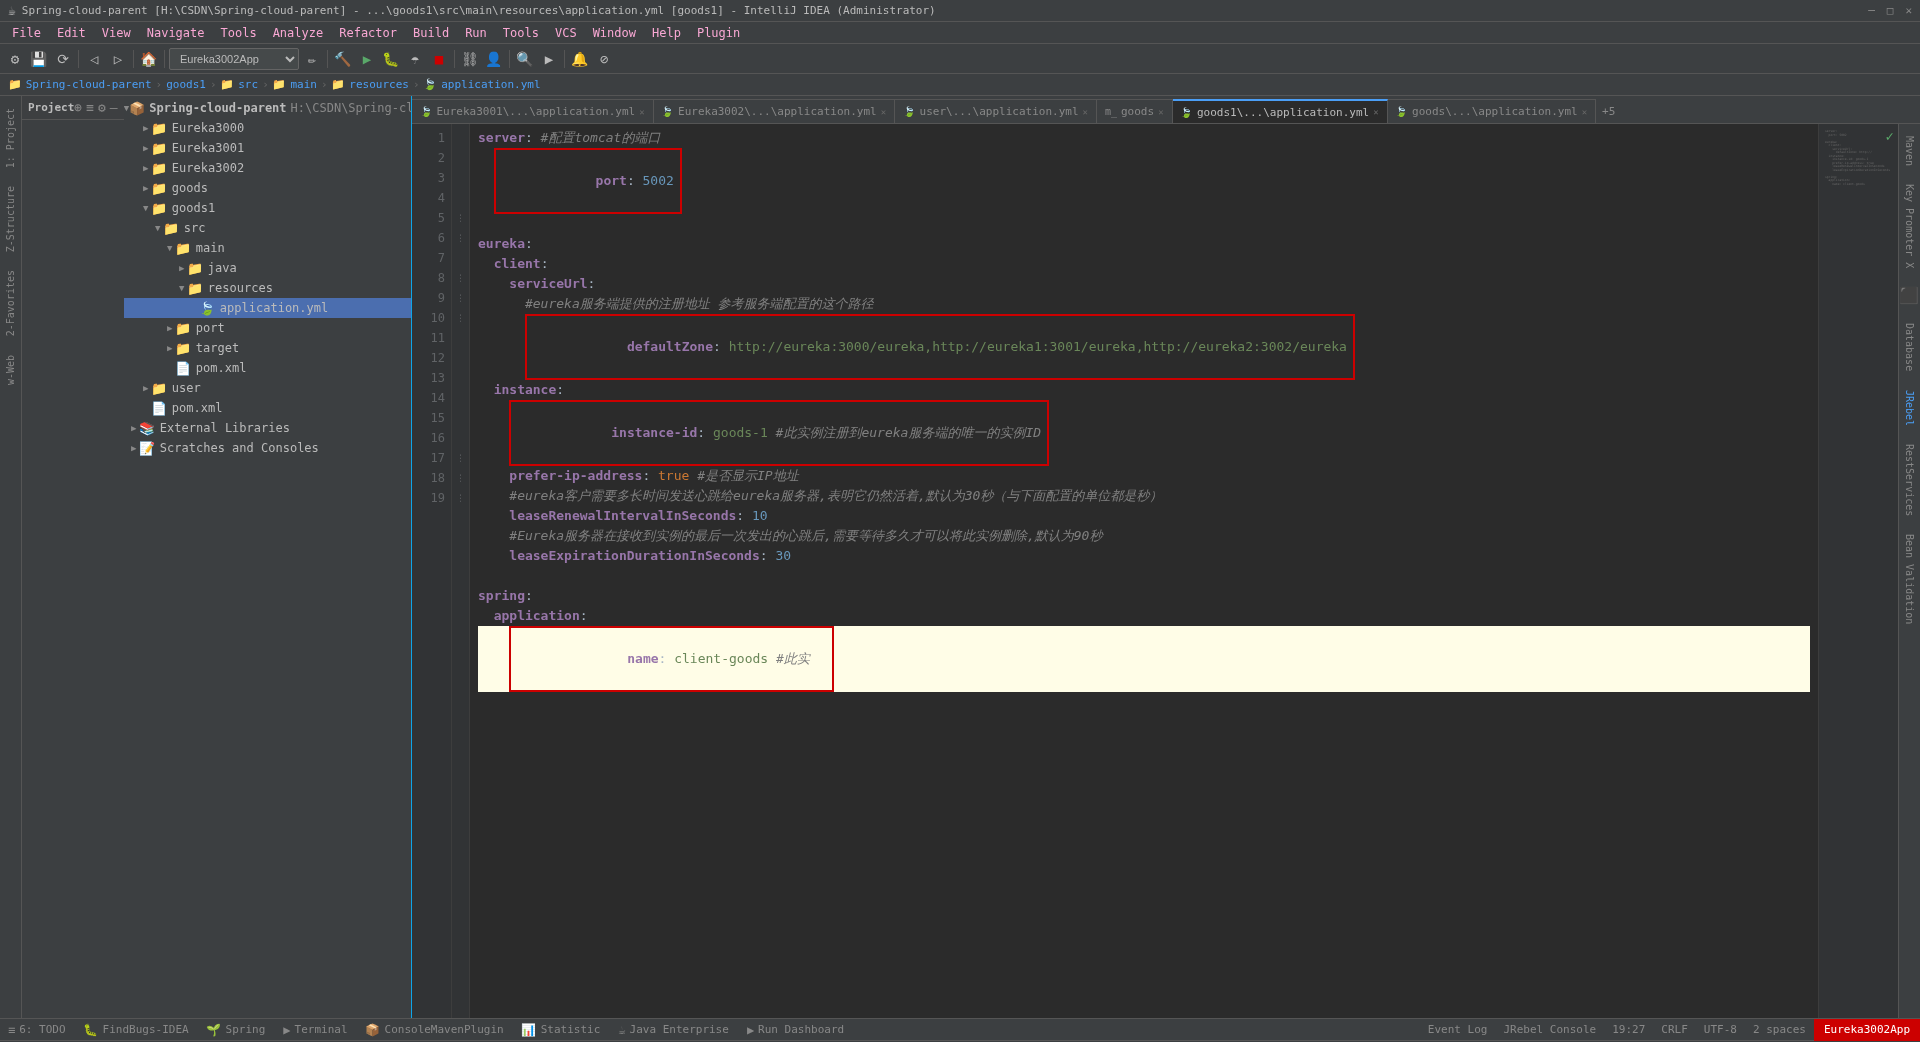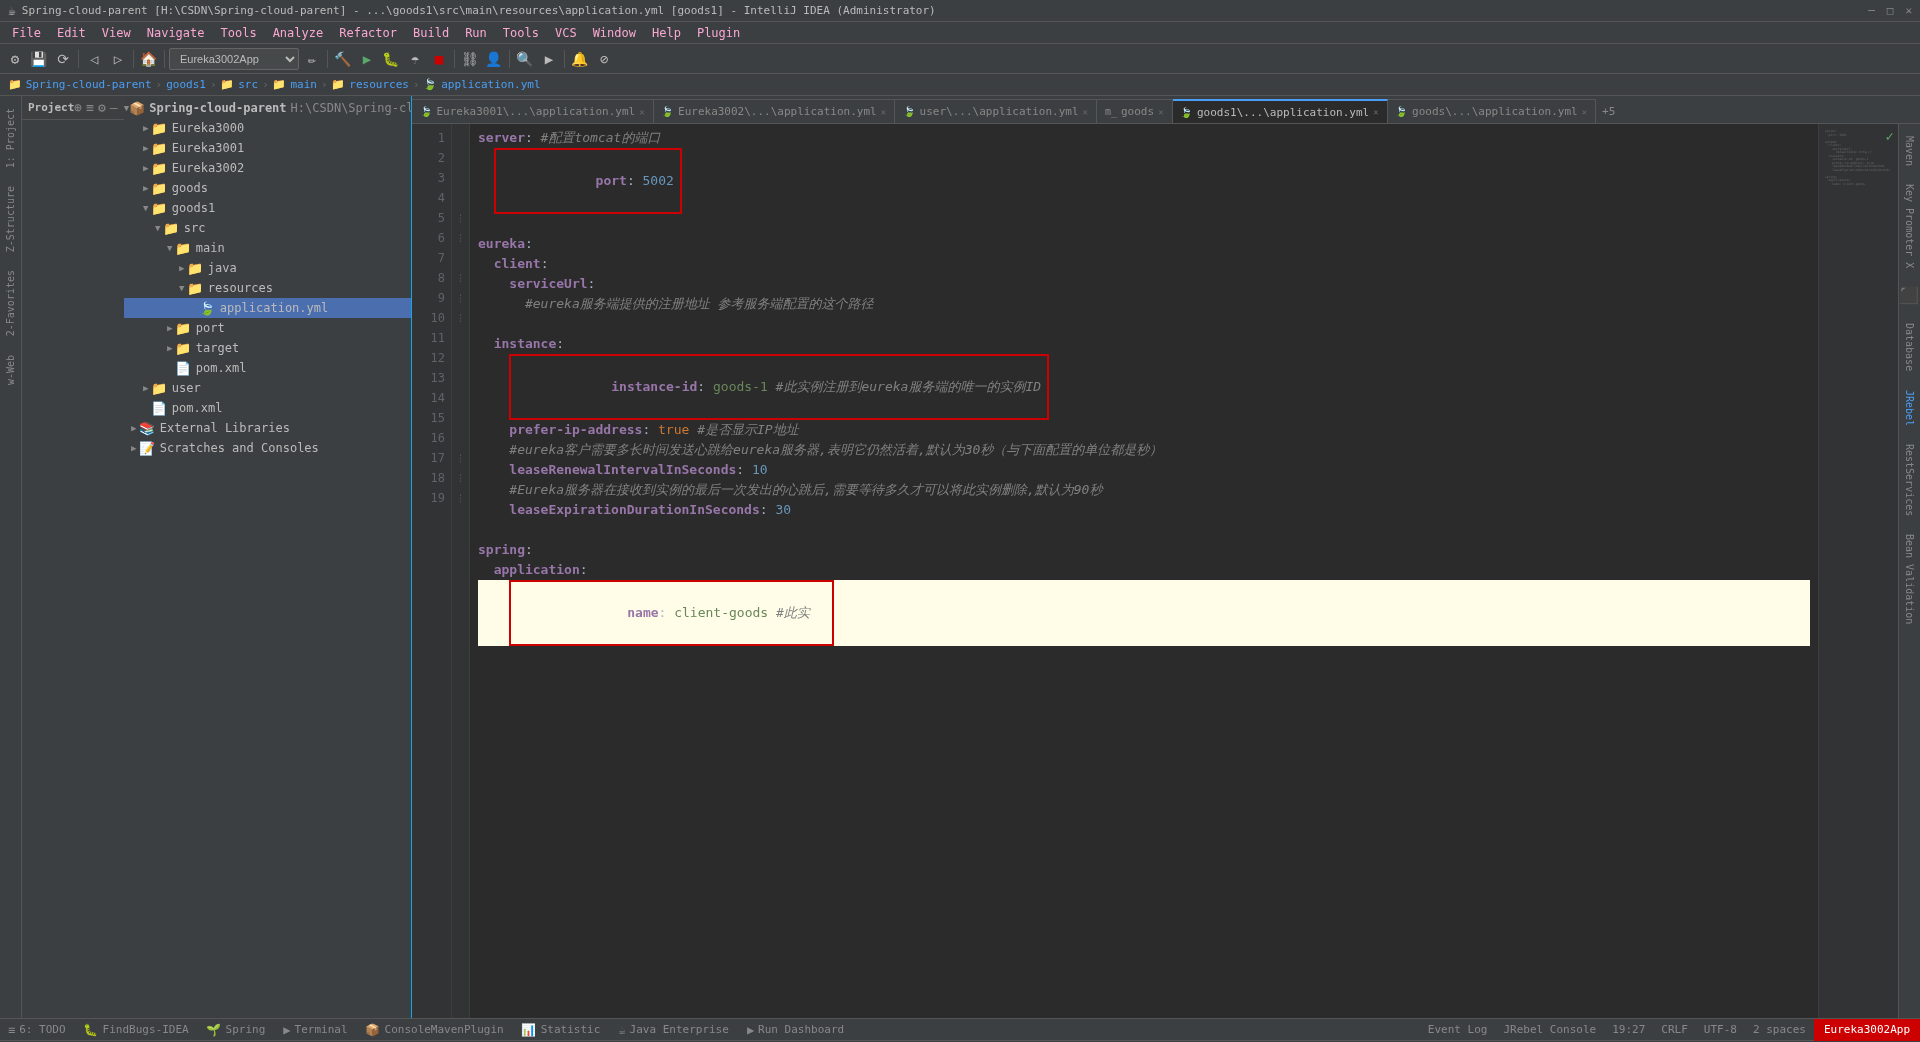--- a/index.html
+++ b/index.html
@@ -688,20 +688,23 @@
         <div class="code-line">
           <span>    </span><span class="yaml-key">serviceUrl</span><span class="yaml-colon">:</span>
         </div>
 
         <div class="code-line">
           <span>      </span><span class="yaml-comment">#eureka服务端提供的注册地址 参考服务端配置的这个路径</span>
         </div>
 
         <div class="code-line">
           <span>      </span>
+          <span style="border:2px solid #cc0000; padding:1px 6px; background:#2b2b2b; display:inline-block;">
+            <span class="yaml-key">defaultZone</span><span class="yaml-colon">: </span><span class="yaml-url">http://eureka:3000/eureka,http://eureka1:3001/eureka,http://eureka2:3002/eureka</span>
+          </span>
         </div>
 
         <div class="code-line">
           <span>  </span><span class="yaml-key">instance</span><span class="yaml-colon">:</span>
         </div>
 
         <div class="code-line">
           <span>    </span>
           <span style="border:2px solid #cc0000; padding:1px 6px; background:#2b2b2b; display:inline-block;">
             <span class="yaml-key">instance-id</span><span class="yaml-colon">: </span><span class="yaml-value-str">goods-1</span><span class="yaml-comment"> #此实例注册到eureka服务端的唯一的实例ID</span>

